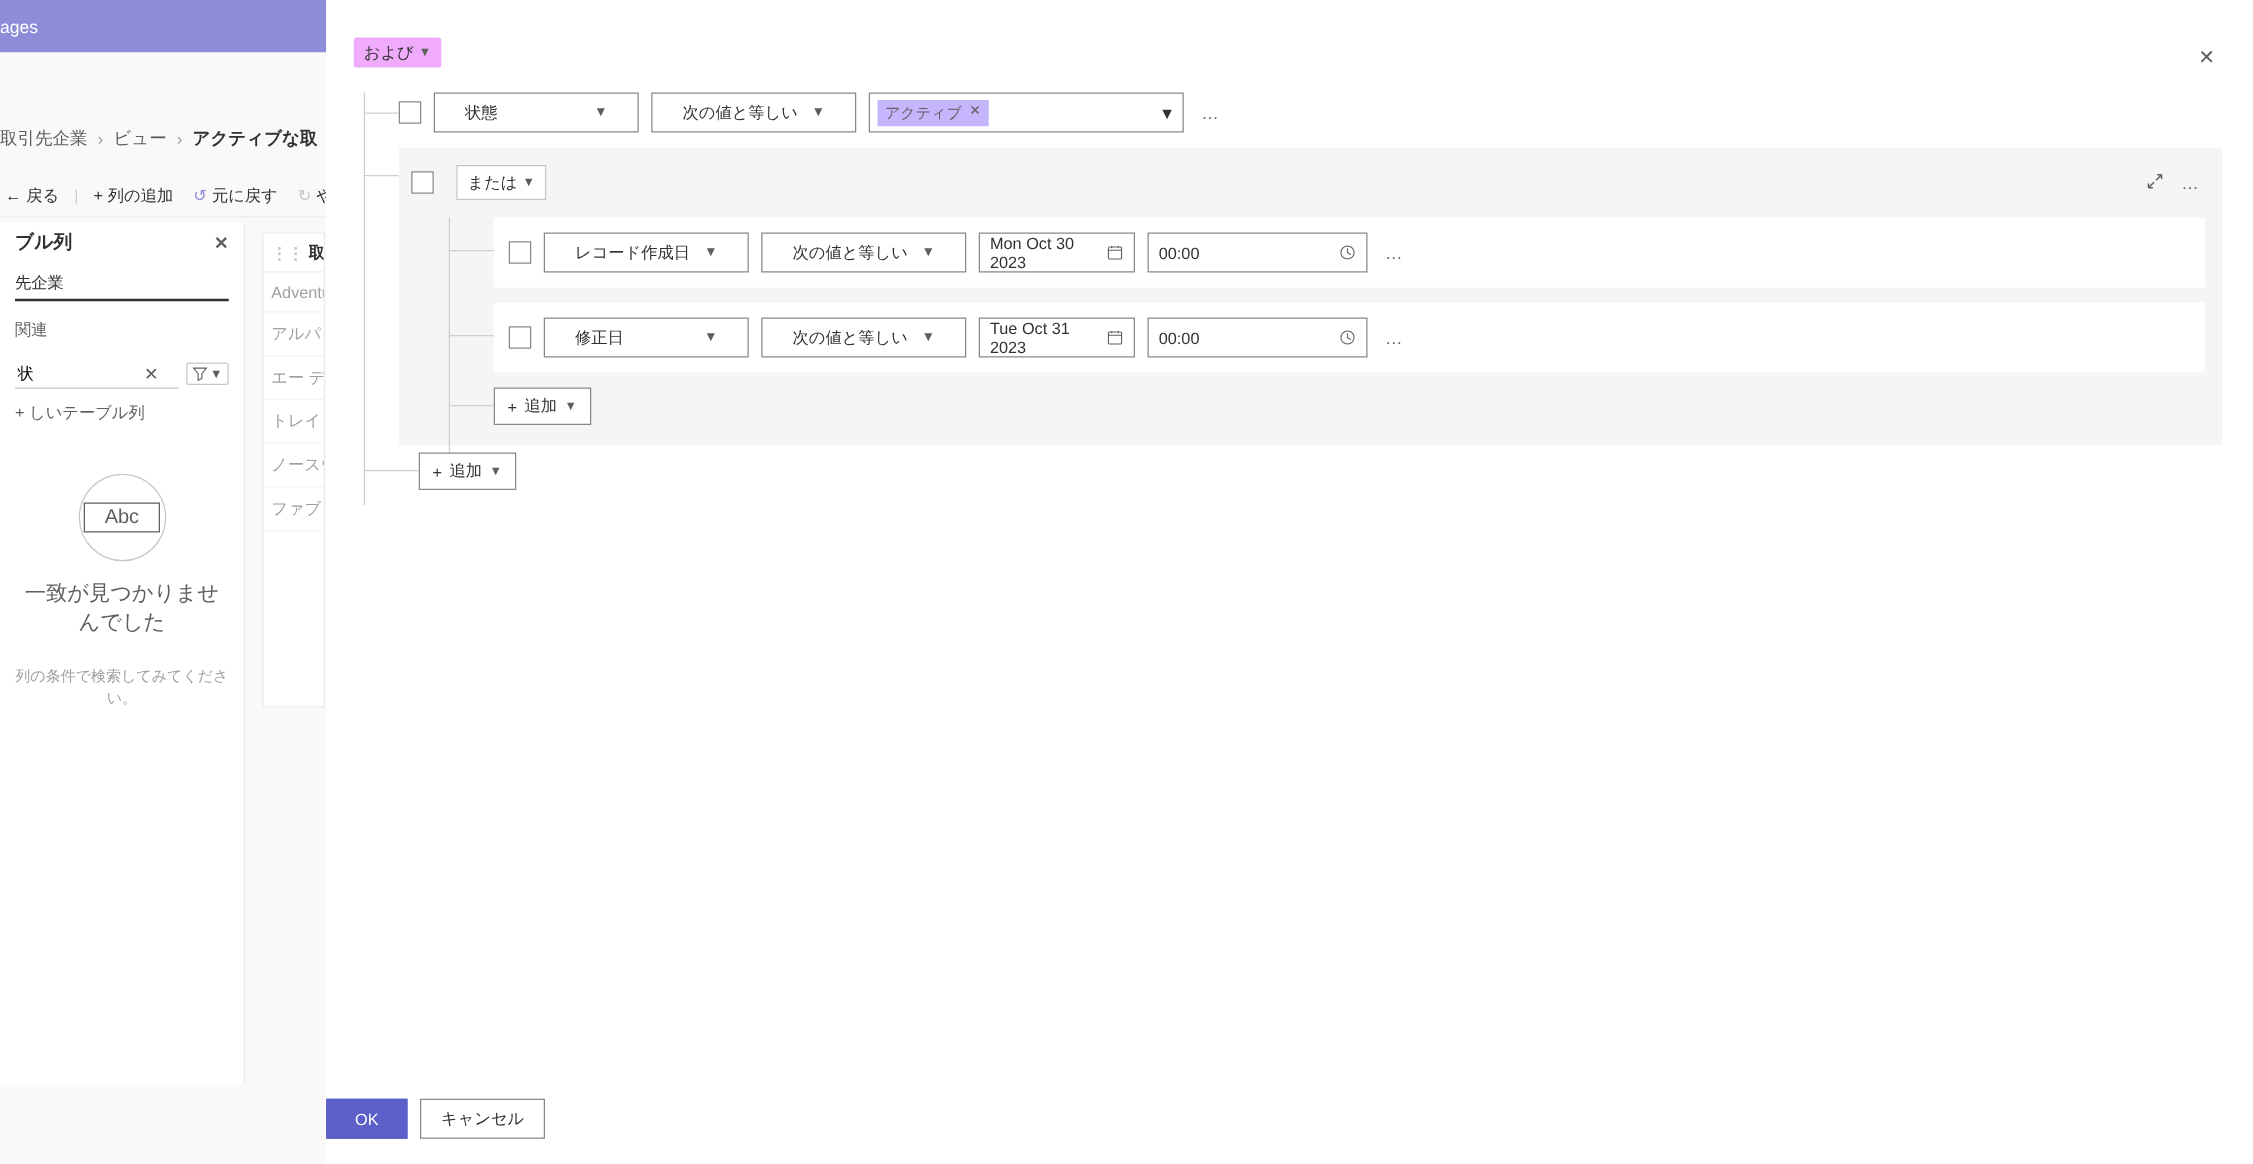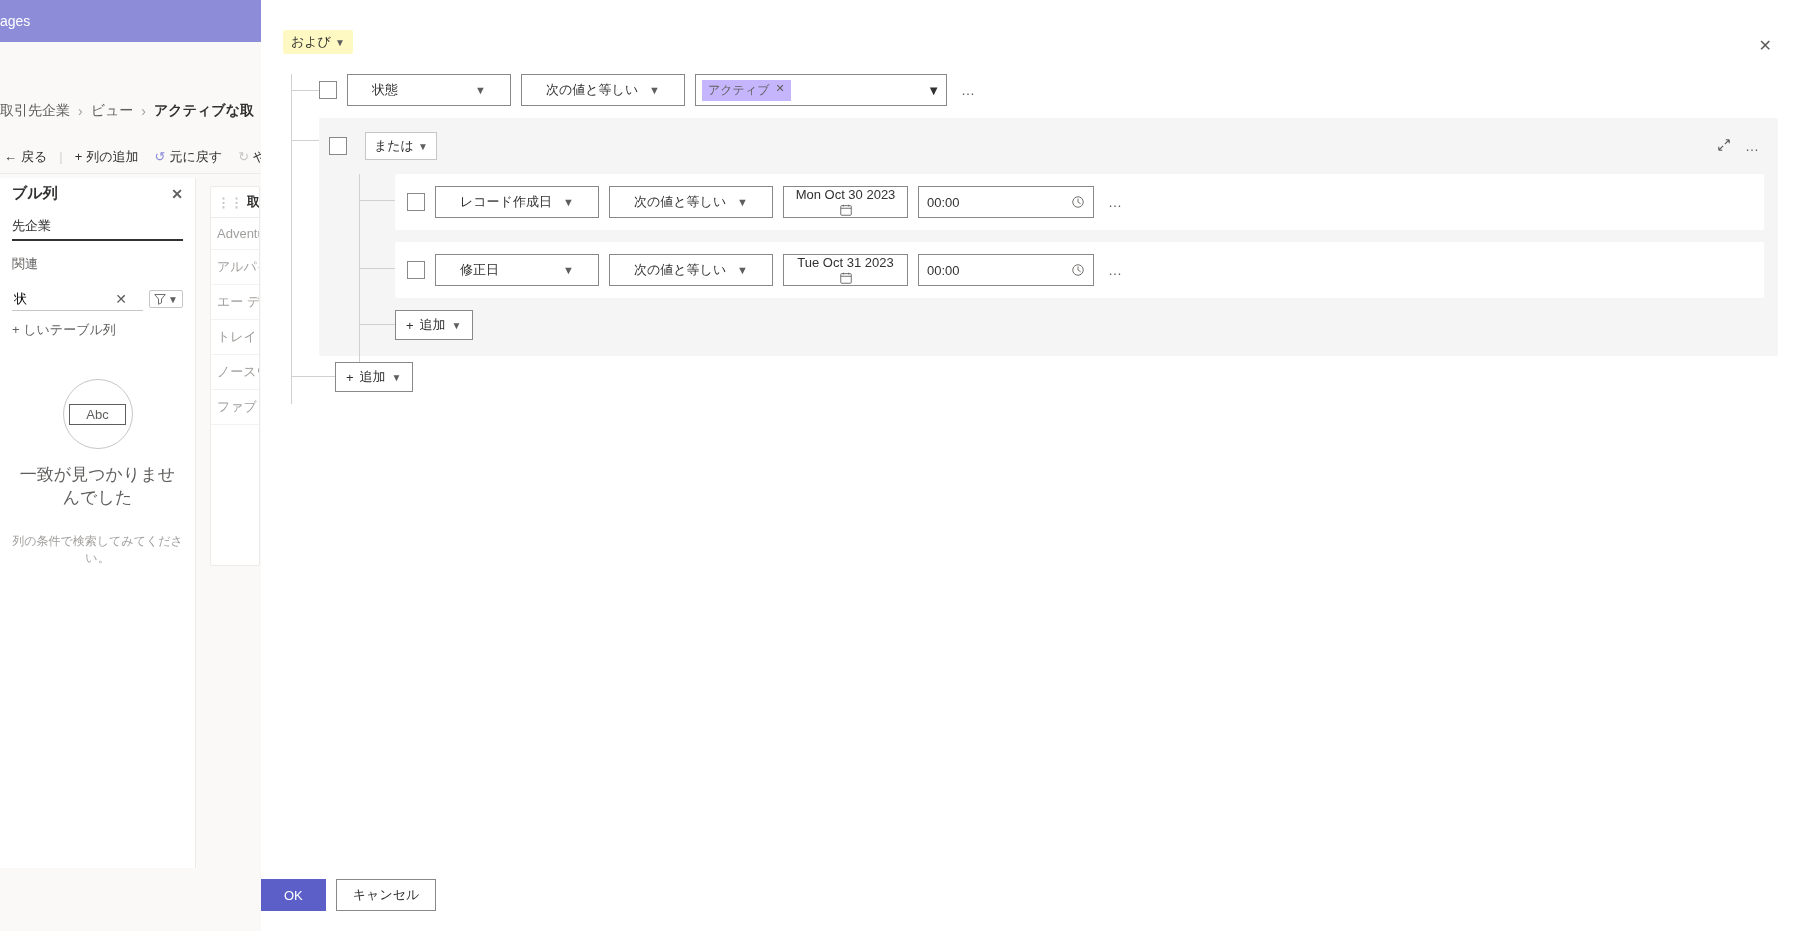--- a/index.html
+++ b/index.html
@@ -27,33 +27,33 @@
 .side .tabs { display: flex; gap: 14px; font-size: 13px; margin-bottom: 10px; flex-direction: column; }
 .side .tabs .tab { padding-bottom: 4px; cursor: pointer; color: #605e5c; }
 .side .tabs .tab.active { color: #323130; border-bottom: 2px solid #323130; }
 .side .search-row { display: flex; align-items: center; gap: 6px; margin-bottom: 10px; }
 .side .search-row input { flex: 1; border: none; border-bottom: 1px solid #c8c6c4; padding: 4px 18px 4px 2px; font-size: 13px; outline: none; width: 100%; }
 .side .search-clear { position: absolute; right: 56px; color: #605e5c; cursor: pointer; font-size: 14px; }
 .side .filter-ico { border: 1px solid #c8c6c4; padding: 2px 4px; border-radius: 2px; display: inline-flex; align-items: center; gap: 2px; cursor: pointer; color: #605e5c; font-size: 12px; }
 .side .newcol { font-size: 13px; color: #605e5c; cursor: pointer; margin-bottom: 30px; }
 .side .empty { text-align: center; color: #605e5c; }
 .side .empty .abc-box { width: 70px; height: 70px; border: 1px solid #c8c6c4; border-radius: 50%; margin: 40px auto 14px; display: flex; align-items: center; justify-content: center; }
-.side .empty .abc-inner { border: 1px solid #605e5c; padding: 2px 16px; font-size: 13px; }
+.side .empty .abc-inner { border: 1px solid #605e5c; padding: 2px 16px; font-size: 16px; }
 .side .empty .msg1 { font-size: 17px; margin-bottom: 24px; }
 .side .empty .msg2 { font-size: 12px; color: #a19f9d; }
 
 
 .datalist { position: absolute; left: 210px; top: 186px; width: 50px; height: 380px; background: #fff; border: 1px solid #edebe9; border-radius: 2px; overflow: hidden; }
 .datalist .hdr { display:flex; align-items:center; gap:4px; padding: 6px 6px; font-weight: 600; font-size: 13px; border-bottom: 1px solid #edebe9; white-space: nowrap; }
 .datalist .row { padding: 8px 6px; font-size: 13px; color: #a19f9d; border-bottom: 1px solid #f3f2f1; white-space: nowrap; }
 
 
 .panel { position: absolute; left: 261px; top: 0; right: 0; bottom: 0; background: #fff; padding: 30px 24px 0 22px; }
 .panel .title { font-size: 18px; font-weight: 600; margin-bottom: 4px; }
-.panel .and-chip { display: inline-flex; align-items: center; gap: 4px; background: #fef9c3; padding: 3px 8px; font-size: 13px; border-radius: 2px; cursor: pointer; }
+.panel .and-chip { display: inline-flex; align-items: center; gap: 4px; background: #f0abfc; padding: 3px 8px; font-size: 13px; border-radius: 2px; cursor: pointer; }
 .panel .close { position: absolute; right: 30px; top: 36px; cursor: pointer; color: #605e5c; font-size: 16px; }
 
 
 .tree { position: relative; margin-top: 20px; margin-left: 8px; }
 .vline-main { position: absolute; left: 0; top: 0; bottom: 0; width:0; border-left: 1px solid #d2d0ce; }
 .row-wrap { position: relative; padding-left: 28px; margin-bottom: 12px; }
 .h-conn { position: absolute; left: 0; top: 16px; width: 28px; height: 0; border-top: 1px solid #d2d0ce; }
 
 .cond { display: flex; align-items: center; gap: 10px; }
 .chk { width: 18px; height: 18px; border: 1px solid #8a8886; background: #fff; cursor: pointer; flex: 0 0 auto; }
@@ -70,21 +70,21 @@
 .or-head { display: flex; align-items: center; gap: 18px; }
 .or-chip { display: inline-flex; align-items: center; gap: 4px; border: 1px solid #c8c6c4; padding: 4px 8px; background: #fff; font-size: 13px; cursor: pointer; }
 .or-head .tools { margin-left: auto; display: flex; gap: 10px; color: #605e5c; }
 .or-head .tools span { cursor: pointer; }
 
 .or-body { position: relative; margin-top: 14px; margin-left: 30px; }
 .or-vline { position: absolute; left: 0; top: 0; bottom: 0; border-left: 1px solid #d2d0ce; }
 .or-row { position: relative; padding-left: 36px; margin-bottom: 12px; }
 .or-row .h-conn { left: 0; width: 36px; top: 26px; }
 .or-card { background: #fff; border-radius: 2px; padding: 12px; display: flex; align-items: center; gap: 10px; }
-.date-in { height: 32px; width: 125px; border: 1px solid #8a8886; display: flex; align-items: center; justify-content: space-between; padding: 0 8px; font-size: 13px; background: #fff; flex-direction: column; }
+.date-in { height: 32px; width: 125px; border: 1px solid #8a8886; display: flex; align-items: center; justify-content: space-between; padding: 0 8px; font-size: 13px; background: #fff; }
 .time-in { height: 32px; width: 176px; border: 1px solid #8a8886; display: flex; align-items: center; justify-content: space-between; padding: 0 8px; font-size: 13px; background: #fff; }
 .ico { color: #605e5c; font-size: 14px; }
 
 .add-btn { display: inline-flex; align-items: center; gap: 6px; border: 1px solid #8a8886; padding: 5px 10px; background: #fff; font-size: 13px; cursor: pointer; }
 .or-add-row { position: relative; padding-left: 36px; }
 .or-add-row .h-conn { left: 0; width: 36px; top: 14px; }
 .outer-add-row { position: relative; padding-left: 44px; margin-top: 6px; }
 .outer-add-row .h-conn { left: 0; width: 44px; top: 14px; }
 
 

